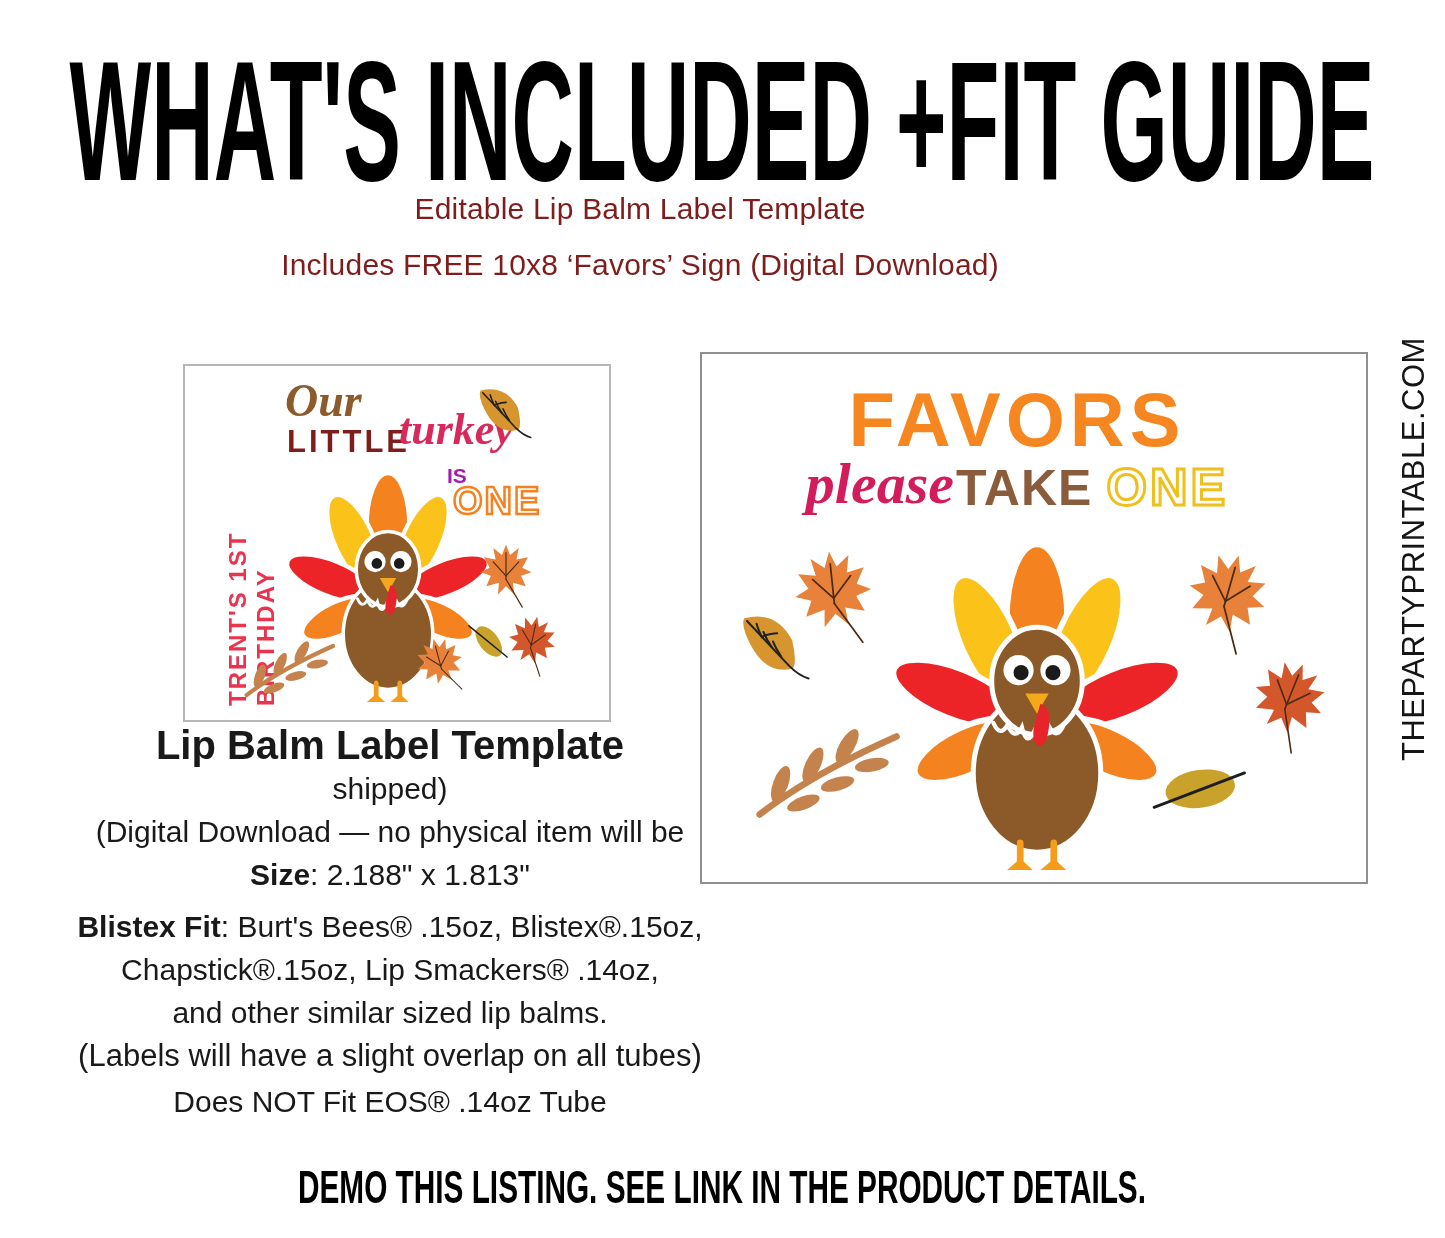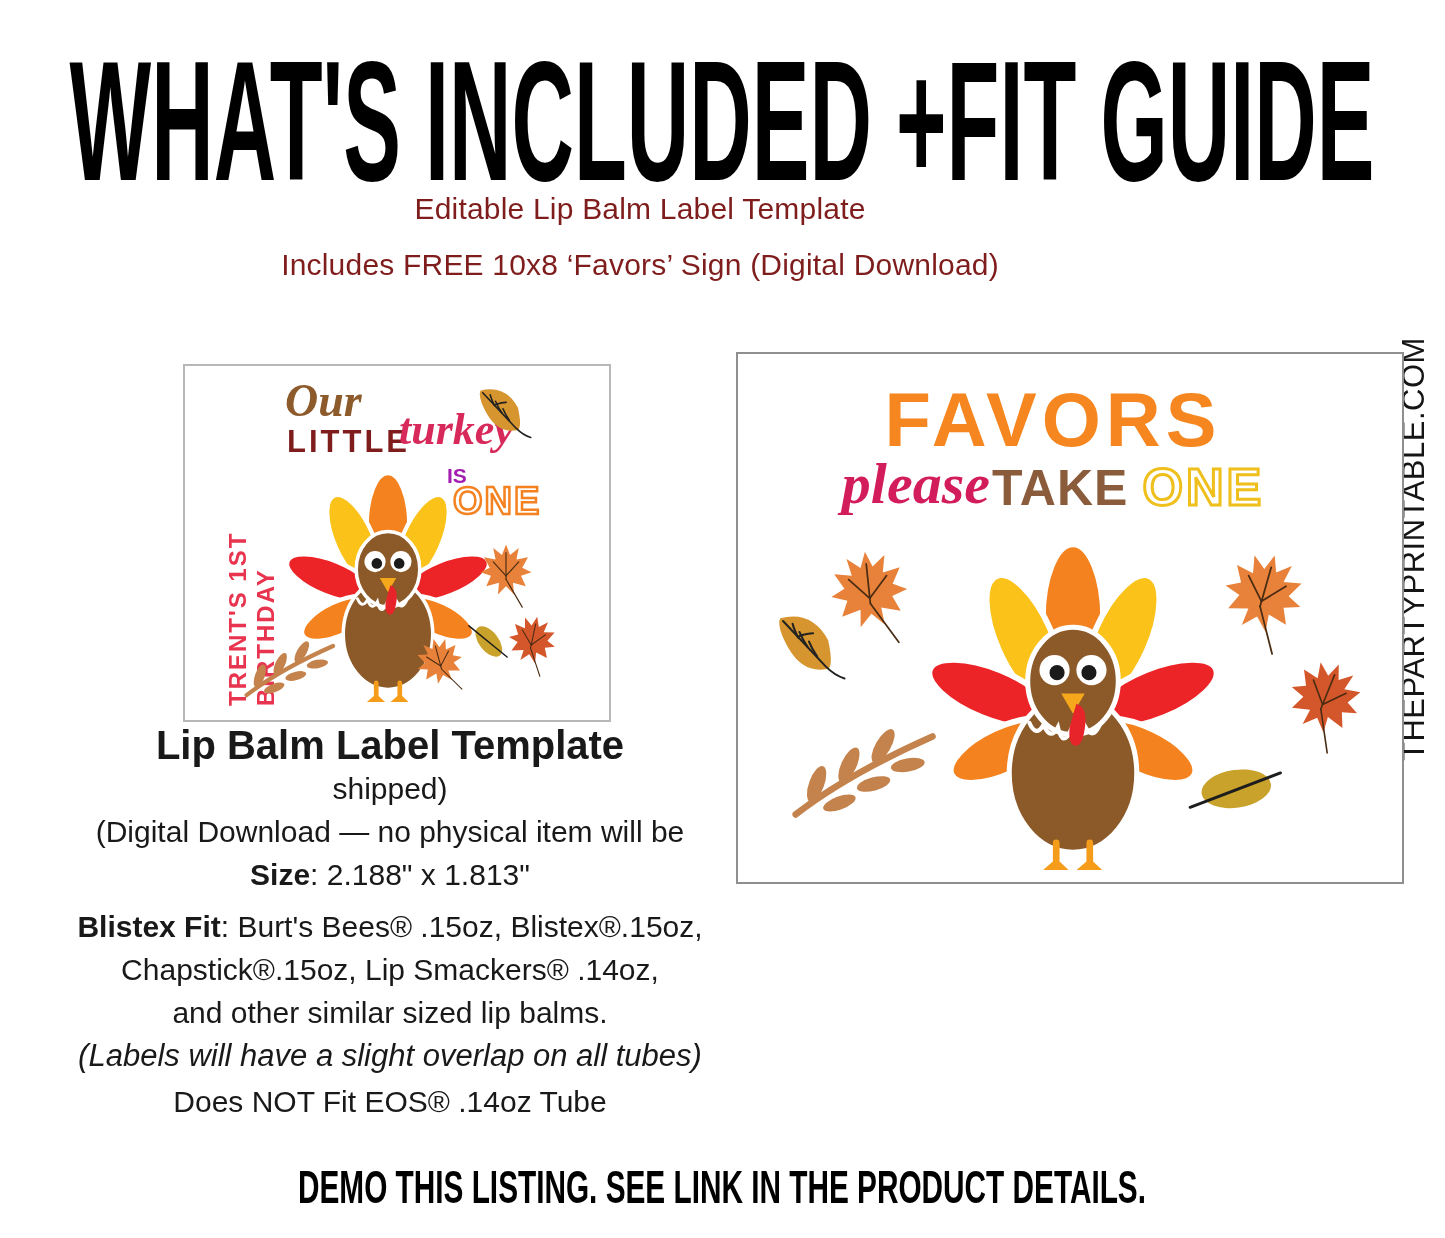--- a/index.html
+++ b/index.html
@@ -6,28 +6,28 @@
   .canvas{position:relative;width:1445px;height:1238px;background:#fff;overflow:hidden;
           font-family:"Liberation Sans",sans-serif;color:#1a1a1a;}
   .abs{position:absolute;}
   svg.block{display:block;}
   .subtitle{width:1280px;text-align:center;font-size:30px;color:#7f1d1d;letter-spacing:0.2px;}
   .watermark{left:1390px;top:303px;width:48px;height:492px;display:flex;align-items:center;justify-content:center;
              writing-mode:vertical-rl;transform:rotate(180deg);font-size:31px;letter-spacing:0.5px;color:#151515;}
   
   .previewbox{background:#fff;}
   .labelbox{left:183px;top:364px;width:424px;height:354px;border:2px solid #b7b7b7;}
-  .signbox{left:700px;top:352px;width:664px;height:528px;border:2px solid #8f8f8f;margin-left:36px;}
+  .signbox{left:700px;top:352px;width:664px;height:528px;border:2px solid #8f8f8f;}
   .leaf,.turkey{position:absolute;overflow:visible;}
   .script{font-family:cursive;font-style:italic;font-weight:600;}
   .outline-orange{color:#fff;-webkit-text-stroke:2.5px #F58220;}
   .outline-yellow{color:#fff;-webkit-text-stroke:3px #EFBF1C;}
   .vtext{display:flex;align-items:center;justify-content:center;writing-mode:vertical-rl;transform:rotate(180deg);}
   .b{font-weight:700;}
-  .it{font-style:italic;}
+  .it{}
   .infoblock{text-align:center;font-size:30px;line-height:43px;color:#191919;}
   .infoblock .title{font-size:40px;}
   .sign-line2{display:flex;align-items:flex-end;justify-content:center;}
 </style>
 </head>
 <body>
 
 <svg style="position:absolute;width:0;height:0" aria-hidden="true">
   <defs>
     <symbol id="turkey" viewBox="0 0 360 400">

